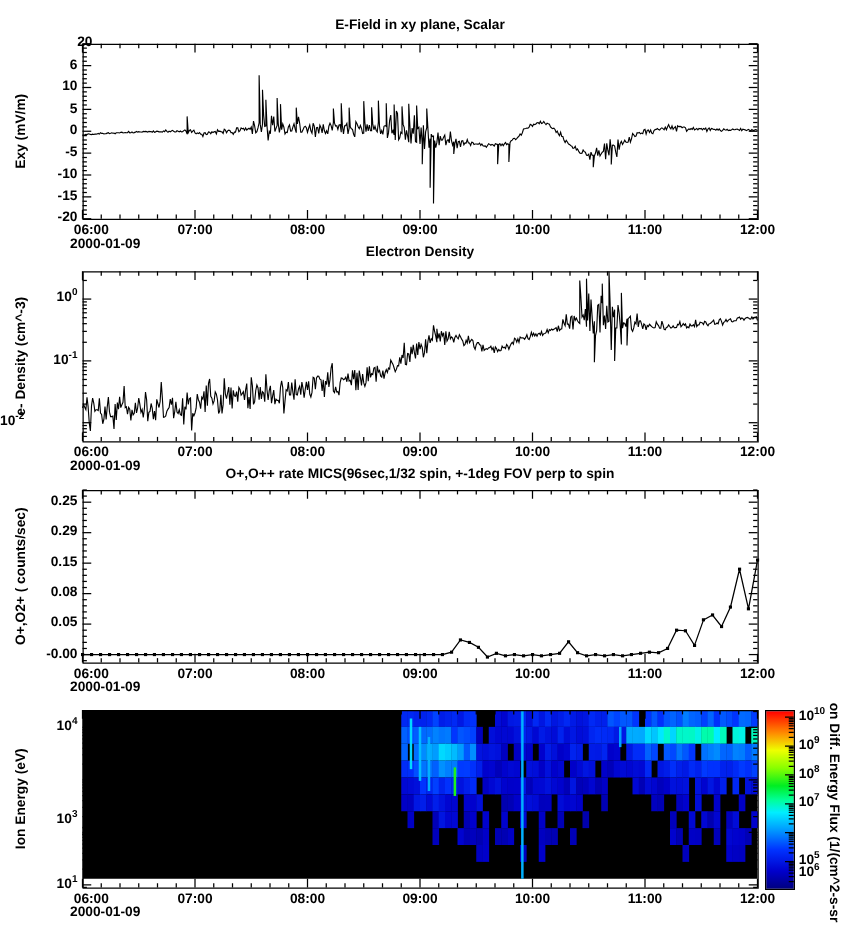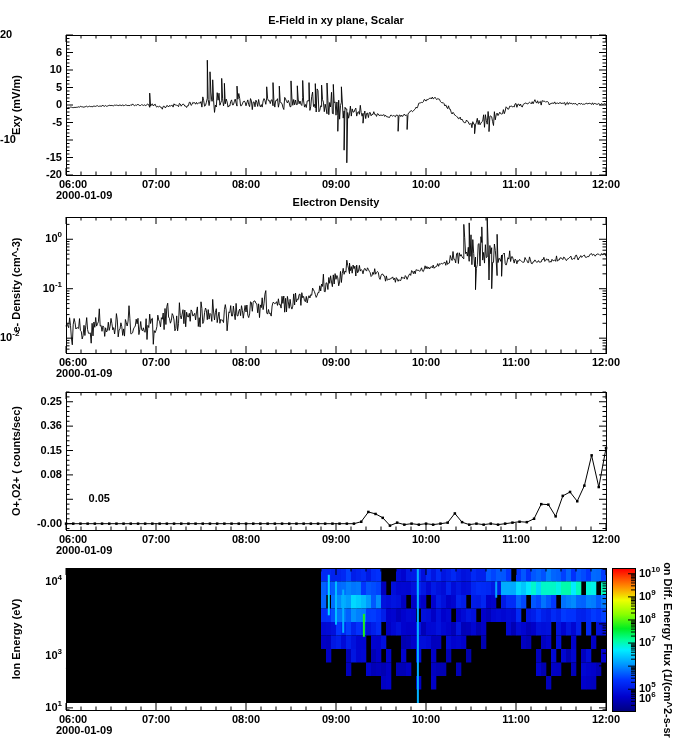--- a/index.html
+++ b/index.html
@@ -1059,20 +1059,21 @@
     <text class="svgtext" transform="rotate(-90 16 105)" x="16" y="109" text-anchor="middle">Exy (mV/m)</text>
     <text class="svgtext" transform="rotate(-90 16 285)" x="16" y="289" text-anchor="middle">e- Density (cm^-3)</text>
     <text class="svgtext" transform="rotate(-90 16 461)" x="16" y="465" text-anchor="middle">O+,O2+ ( counts/sec)</text>
     <text class="svgtext" transform="rotate(-90 16 639)" x="16" y="643" text-anchor="middle">Ion Energy (eV)</text>
     <text class="svgtext" transform="rotate(90 668 650)" x="668" y="654" text-anchor="middle">on Diff. Energy Flux (1/(cm^2-s-sr</text>
   </svg>
 
   <div class="txtlayer" id="txt">
     <div class="title" style="top:196px">Electron Density</div>
     <div class="title" style="top:14px">E-Field in xy plane, Scalar</div>
+    <div class="title" style="top:373px">O+,O++ rate MICS(96sec,1/32 spin, +-1deg FOV perp to spin</div>
     <div class="lab" style="left:56px;top:189px">2000-01-09</div>
     <div class="lab" style="left:56px;top:367px">2000-01-09</div>
     <div class="lab" style="left:56px;top:544px">2000-01-09</div>
     <div class="lab" style="left:56px;top:724px">2000-01-09</div>
   <div class="lab" style="left: 59px; top: 178px;">06:00</div>
       <div class="lab" style="left: 139px; top: 178px; width: 34px; text-align: center;">07:00</div>
       <div class="lab" style="left: 229px; top: 178px; width: 34px; text-align: center;">08:00</div>
       <div class="lab" style="left: 319px; top: 178px; width: 34px; text-align: center;">09:00</div>
       <div class="lab" style="left: 409px; top: 178px; width: 34px; text-align: center;">10:00</div>
       <div class="lab" style="left: 499px; top: 178px; width: 34px; text-align: center;">11:00</div>
@@ -1093,35 +1094,35 @@
       <div class="lab" style="left: 589px; top: 533px; width: 34px; text-align: center;">12:00</div>
       <div class="lab" style="left: 59px; top: 713px;">06:00</div>
       <div class="lab" style="left: 139px; top: 713px; width: 34px; text-align: center;">07:00</div>
       <div class="lab" style="left: 229px; top: 713px; width: 34px; text-align: center;">08:00</div>
       <div class="lab" style="left: 319px; top: 713px; width: 34px; text-align: center;">09:00</div>
       <div class="lab" style="left: 409px; top: 713px; width: 34px; text-align: center;">10:00</div>
       <div class="lab" style="left: 499px; top: 713px; width: 34px; text-align: center;">11:00</div>
       <div class="lab" style="left: 589px; top: 713px; width: 34px; text-align: center;">12:00</div>
       <div class="lab" style="left: 0px; top: 168px; width: 62px; text-align: right;">-20</div>
       <div class="lab" style="left: 0px; top: 150.5px; width: 62px; text-align: right;">-15</div>
-      <div class="lab" style="left: 0px; top: 133px; width: 62px; ">-10</div>
+      <div class="lab" style="left: 0px; top: 133px; width: 62px; text-align: right;">-10</div>
       <div class="lab" style="left: 0px; top: 115.5px; width: 62px; text-align: right;">-5</div>
       <div class="lab" style="left: 0px; top: 98px; width: 62px; text-align: right;">0</div>
       <div class="lab" style="left: 0px; top: 80.5px; width: 62px; text-align: right;">5</div>
       <div class="lab" style="left: 0px; top: 63px; width: 62px; text-align: right;">10</div>
       <div class="lab" style="left: 0px; top: 45.5px; width: 62px; text-align: right;">6</div>
-      <div class="lab" style="left: 0px; top: 28px; width: 62px; text-align: left;">20</div>
+      <div class="lab" style="left: 0px; top: 28px; width: 62px; text-align: right; padding-left: 12px;">20</div>
       <div class="lab" style="left: 0px; top: 232.255px; width: 62px; text-align: right;">10<sup>0</sup></div>
       <div class="lab" style="left: 0px; top: 281.709px; width: 62px; text-align: right;">10<sup>-1</sup></div>
       <div class="lab" style="left: 0px; top: 331.164px; width: 62px; text-align: left;">10<sup>-2</sup></div>
       <div class="lab" style="left: 0px; top: 516.661px; width: 62px; text-align: right;">-0.00</div>
-      <div class="lab" style="left: 0px; top: 492.279px; width: 62px; text-align: right; padding-left: 48px;">0.05</div>
+      <div class="lab" style="left: 0px; top: 492.279px; width: 62px; text-align: right;">0.05</div>
       <div class="lab" style="left: 0px; top: 467.898px; width: 62px; text-align: right;">0.08</div>
       <div class="lab" style="left: 0px; top: 443.516px; width: 62px; text-align: right;">0.15</div>
-      <div class="lab" style="left: 0px; top: 419.134px; width: 62px; text-align: right;">0.36</div>
+      <div class="lab" style="left: 0px; top: 419.134px; width: 62px; text-align: right;">0.29</div>
       <div class="lab" style="left: 0px; top: 394.753px; width: 62px; text-align: right;">0.25</div>
       <div class="lab" style="left: 0px; top: 574.864px; width: 62px; text-align: right;">10<sup>4</sup></div>
       <div class="lab" style="left: 0px; top: 616.876px; width: 62px; text-align: right; margin-top: 32px;">10<sup>3</sup></div>
       <div class="lab" style="left: 0px; top: 658.888px; width: 62px; text-align: right; margin-left: 20px;">10<sup>2</sup></div>
       <div class="lab" style="left: 0px; top: 700.899px; width: 62px; text-align: right;">10<sup>1</sup></div>
       <div class="lab" style="left: 639px; top: 566.772px;">10<sup>10</sup></div>
       <div class="lab" style="left: 639px; top: 589.862px;">10<sup>9</sup></div>
       <div class="lab" style="left: 639px; top: 612.951px;">10<sup>8</sup></div>
       <div class="lab" style="left: 639px; top: 636.041px;">10<sup>7</sup></div>
       <div class="lab" style="left: 639px; top: 692px; text-align: center;">10<sup>6</sup></div>

